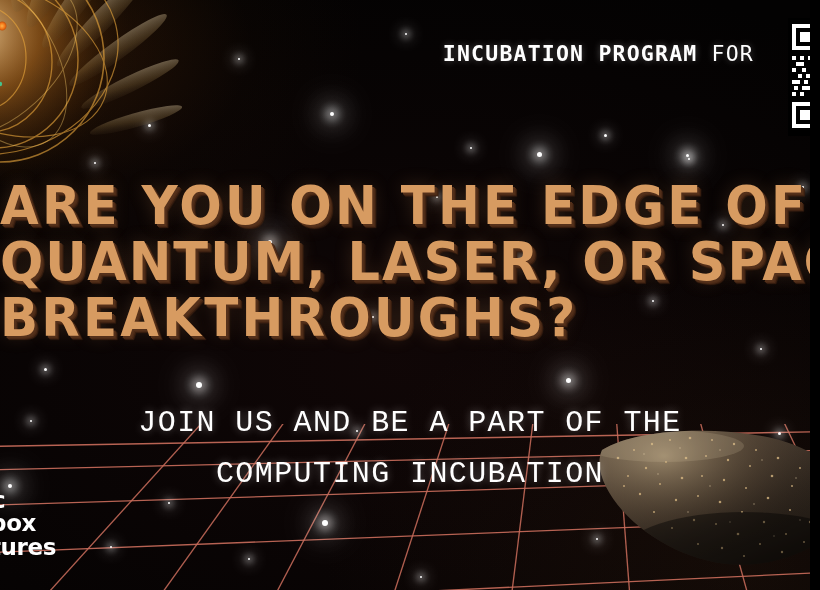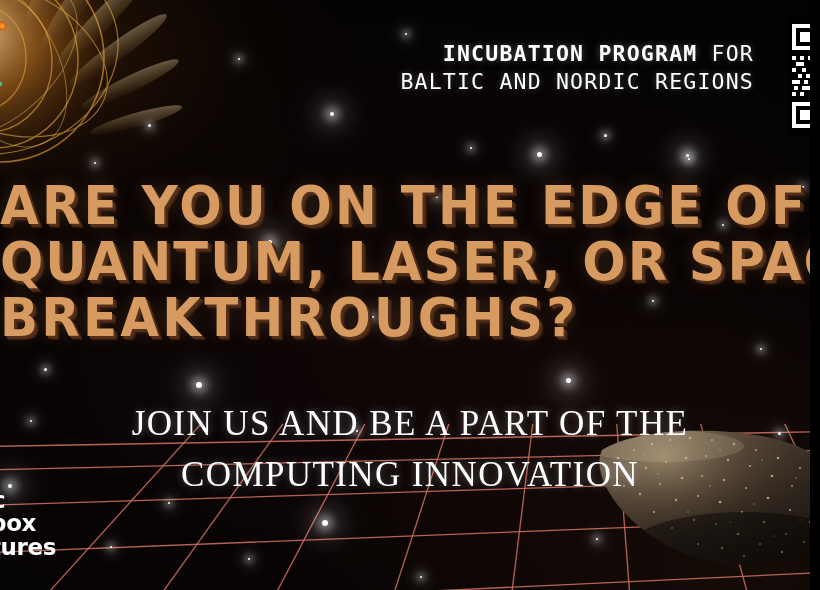--- a/index.html
+++ b/index.html
@@ -134,22 +134,22 @@
   
   .subheading {
     position: absolute;
     left: 0;
     top: 398px;
     width: 820px;
     text-align: center;
     line-height: 51px;
   }
   .sub-line {
-    font-family: Liberation Serif, serif;
-    font-size: 35px;
+    font-family: Liberation Mono, monospace;
+    font-size: 30px;
     letter-spacing: 1.4px;
     color: #ffffff;
     text-shadow: 0 0 8px rgba(255,255,255,0.34);
     white-space: nowrap;
   }
 
   
   .logo-block {
     position: absolute;
     left: -26px;
@@ -389,21 +389,20 @@
         </g>
 
         <ellipse cx="150" cy="128" rx="120" ry="40" fill="#000" opacity="0.42"></ellipse>
         <ellipse cx="70" cy="22" rx="80" ry="16" fill="#e8d5ae" opacity="0.16"></ellipse>
       </g>
     </svg>
   </div>
 
   <div class="header-block">
     <div class="header-line"><span class="strong">INCUBATION PROGRAM</span><span class="light"> FOR</span></div>
-    <div class="header-line light">BALTIC AND NORDIC REGIONS</div>
   </div>
 
   <div class="qr-code">
     <svg width="58" height="118" viewBox="0 0 58 118" shape-rendering="crispEdges">
       <rect x="0" y="0" width="58" height="118" fill="#000"></rect>
       <g fill="#ffffff">
 
         <rect x="4" y="6" width="26" height="26"></rect>
         <rect x="8" y="10" width="18" height="18" fill="#000"></rect>
         <rect x="12" y="14" width="10" height="10"></rect>
@@ -465,21 +464,21 @@
   </div>
 
   <div class="headline">
     <div class="headline-line">ARE YOU ON THE EDGE OF</div>
     <div class="headline-line l2">QUANTUM, LASER, OR SPACE</div>
     <div class="headline-line">BREAKTHROUGHS?</div>
   </div>
 
   <div class="subheading">
     <div class="sub-line">JOIN US AND BE A PART OF THE</div>
-    <div class="sub-line">COMPUTING INNOVATION</div>
+    <div class="sub-line">COMPUTING INCUBATION</div>
   </div>
 
   <div class="logo-block">
     <div class="logo-line">tic</div>
     <div class="logo-line">dbox</div>
     <div class="logo-line">ntures</div>
   </div>
 
 </div>
 

